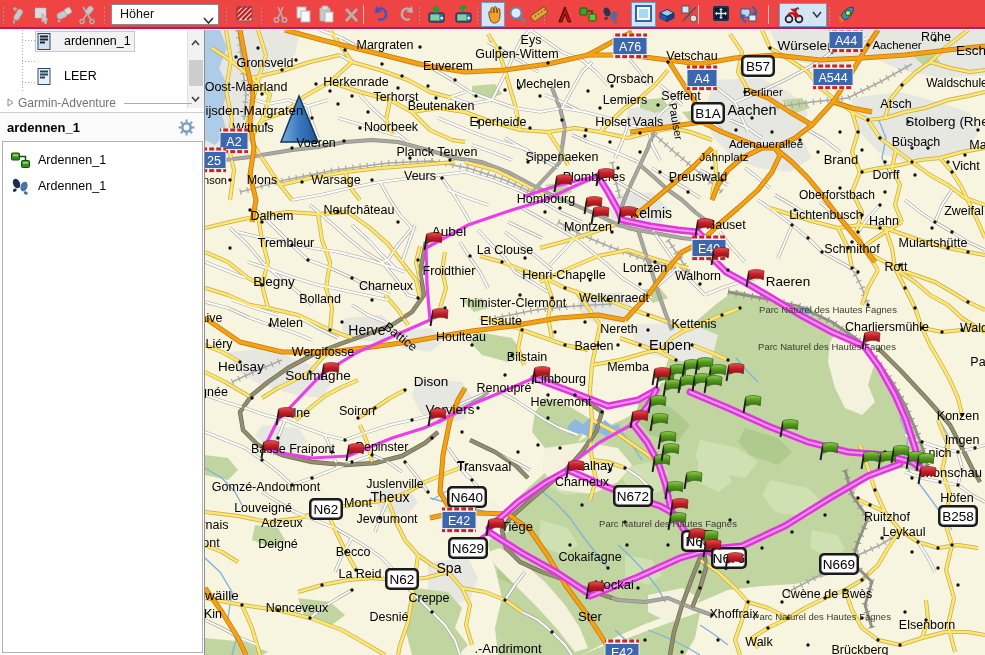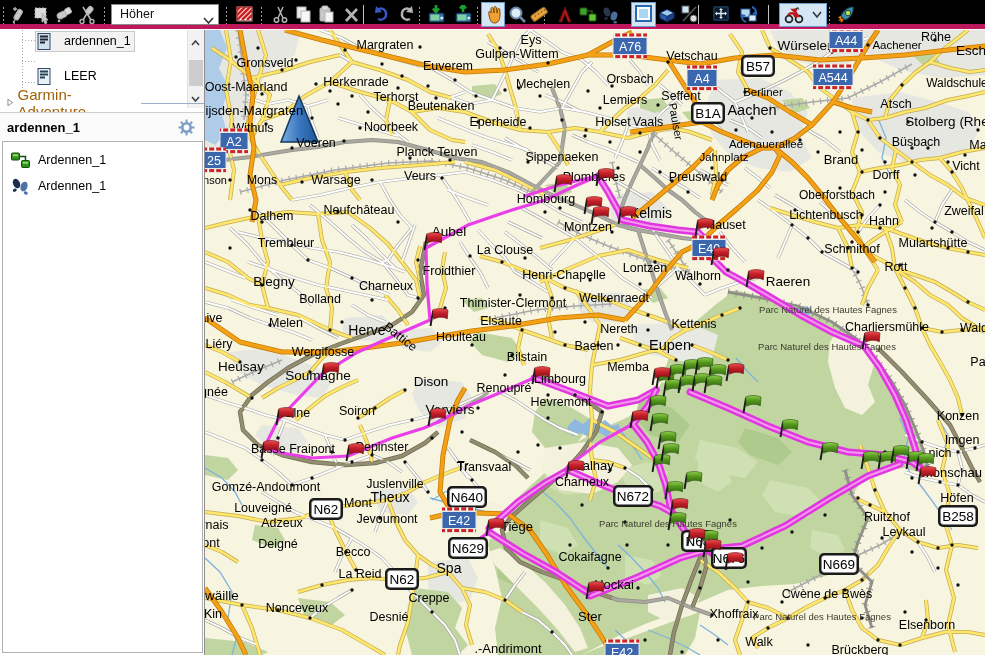--- a/index.html
+++ b/index.html
@@ -1,31 +1,31 @@
 <!DOCTYPE html>
 <html><head><meta charset="utf-8"><style>
 *{margin:0;padding:0;box-sizing:border-box}
 html,body{width:985px;height:655px;overflow:hidden;font-family:"Liberation Sans",sans-serif;background:#fff}
-#toolbar{position:absolute;left:0;top:0;width:985px;height:29px;background:#000000;border-bottom:5px solid #be185d}
+#toolbar{position:absolute;left:0;top:0;width:985px;height:29px;background:#ef4444;border-bottom:2px solid #be185d}
 #toolbar .sep{position:absolute;top:6px;width:3px;height:18px;background-image:radial-gradient(circle,#9a9a9a 1px,transparent 1.1px);background-size:3px 4px;background-repeat:repeat-y}
 #toolbar .vline{position:absolute;top:5px;width:1px;height:19px;background:#c2c2c2}
 #combo{position:absolute;left:111px;top:4px;width:108px;height:21px;background:#fff;border:1px solid #8a8a8a;font-size:12.5px;color:#111;line-height:19px;padding-left:8px}
 #comboarr{position:absolute;right:4px;top:6px}
 .selbox{position:absolute;background:#d4e6f6;border:1px solid #6a9ccc}
 #sidebar{position:absolute;left:0;top:30px;width:205px;height:442px;background:#fff}
 .treerow{position:absolute;left:36px;height:20px;display:flex;align-items:center;font-size:12.5px;color:#000}
 .treerow .ticon{margin-right:6px}
 .treerow .sel{display:flex;align-items:center;background:#f2f2f2;outline:1px solid #c8c8c8;padding:1px 3px 1px 0}
 .tl{padding-left:6px}
 .treedots{position:absolute;width:1px;background-image:linear-gradient(#aaa 1px,transparent 1px);background-size:1px 3px}
 .hdots{position:absolute;height:1px;background-image:linear-gradient(90deg,#aaa 1px,transparent 1px);background-size:3px 1px}
 #tscroll{position:absolute;left:187px;top:0;width:17px;height:78px;background:#f2f2f2;border-left:1px solid #e0e0e0}
 .sarrow{position:absolute;left:3px}
 #sthumb{position:absolute;left:1px;top:30px;width:14px;height:26px;background:#cdcdcd}
-#gadv{position:absolute;left:7px;top:63px;height:19px;display:flex;align-items:center;font-size:15px;color:#a16207}
+#gadv{position:absolute;left:7px;top:63px;height:19px;display:flex;align-items:center;font-size:12px;color:#737373}
 #gline{display:inline-block;width:68px;height:1px;background:#9ab0c8;margin-left:8px;margin-top:2px}
 #shead{position:absolute;left:0;top:82px;width:205px;height:28px;border-top:1px solid #d0d0d0;font-size:13px;font-weight:bold;color:#000;padding:7px 0 0 7px;background:#fbfbfb}
 #gear{position:absolute;right:10px;top:6px}
 #slist{position:absolute;left:2px;top:111px;width:201px;height:512px;background:#fff;border:1px solid #b0b0b0}
 .lrow{position:absolute;left:8px;height:20px;display:flex;align-items:center;font-size:12.5px}
 .lrow .licon{margin-right:8px}
 </style></head>
 <body>
 <div id="toolbar">
 <div class="sep" style="left:2px"></div>

